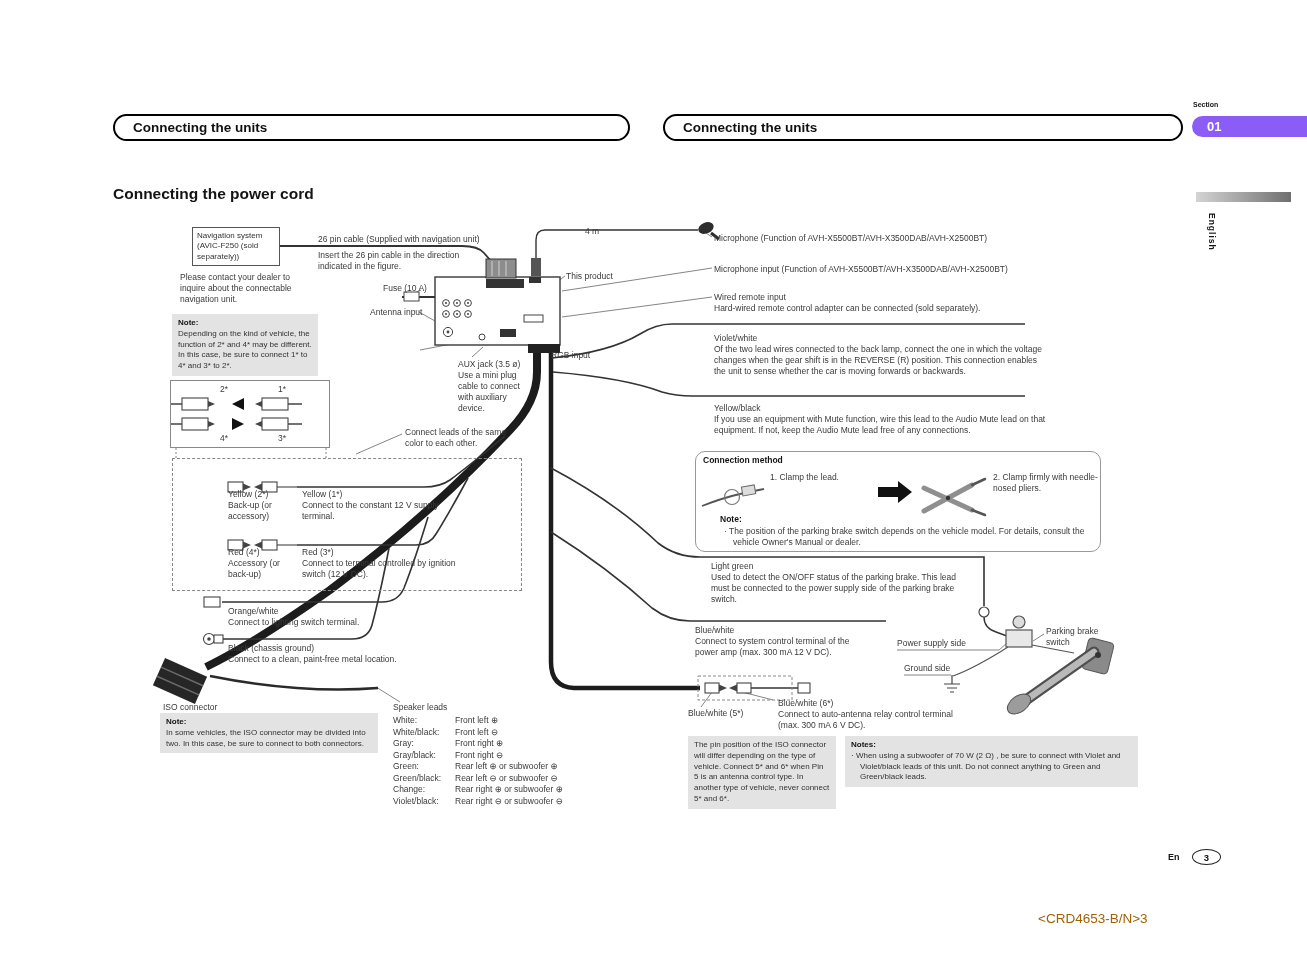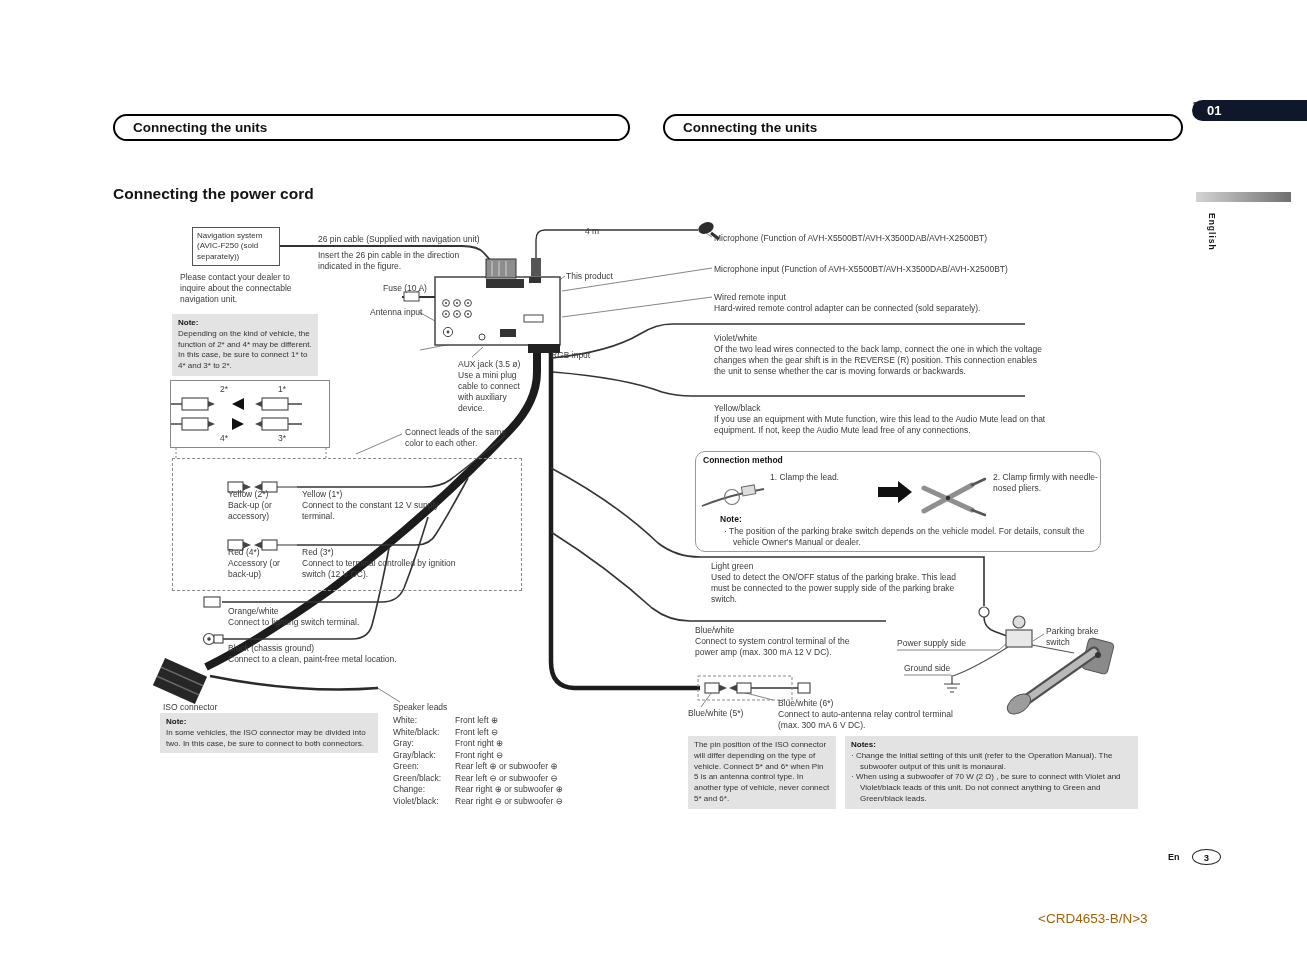--- a/index.html
+++ b/index.html
@@ -179,21 +179,21 @@
       <circle cx="1098" cy="655" r="3" fill="#333"></circle>
     </g>
 
     <g transform="rotate(24 180 681)">
       <rect x="157" y="666" width="46" height="30" fill="#262626"></rect>
       <path d="M157,676 L203,676 M157,686 L203,686" stroke="#6a6a6a" stroke-width="1.5" fill="none"></path>
     </g>
   </svg>
 
   <div class="lbl bold nw" style="left:1193px;top:100px;font-size:7px">Section</div>
-  <div style="position:absolute;left:1192px;top:100px;width:115px;height:21px;background:#0f172a;border-radius:11px 0 0 11px;z-index:3">
+  <div style="position:absolute;left:1192px;top:116px;width:115px;height:21px;background:#8b5cf6;border-radius:11px 0 0 11px;z-index:3">
     <span style="position:absolute;left:15px;top:3px;color:#fff;font-weight:bold;font-size:13px">01</span>
   </div>
 
   <div class="pill" style="left:113px;top:114px;width:517px">
     <span>Connecting the units</span>
   </div>
   <div class="pill" style="left:663px;top:114px;width:520px">
     <span>Connecting the units</span>
   </div>
 
@@ -214,21 +214,20 @@
 
   <div class="graybox" style="left:160px;top:713px;width:218px">
     <div class="bold">Note:</div>
     <div>In some vehicles, the ISO connector may be divided into two. In this case, be sure to connect to both connectors.</div>
   </div>
 
   <div class="graybox" style="left:688px;top:736px;width:148px">The pin position of the ISO connector will differ depending on the type of vehicle. Connect 5* and 6* when Pin 5 is an antenna control type. In another type of vehicle, never connect 5* and 6*.</div>
 
   <div class="graybox" style="left:845px;top:736px;width:293px">
     <div class="bold">Notes:</div>
-    <div class="hang">·  Change the initial setting of this unit (refer to the Operation Manual). The subwoofer output of this unit is monaural.</div>
     <div class="hang">·  When using a subwoofer of 70 W (2 Ω) , be sure to connect with Violet and Violet/black leads of this unit. Do not connect anything to Green and Green/black leads.</div>
   </div>
 
   <div class="lbl" style="left:180px;top:272px;width:126px">Please contact your dealer to inquire about the connectable navigation unit.</div>
   <div class="lbl nw" style="left:318px;top:234px">26 pin cable (Supplied with navigation unit)</div>
   <div class="lbl" style="left:318px;top:250px;width:150px">Insert the 26 pin cable in the direction indicated in the figure.</div>
   <div class="lbl nw" style="left:585px;top:226px">4 m</div>
   <div class="lbl nw" style="left:714px;top:233px">Microphone (Function of AVH-X5500BT/AVH-X3500DAB/AVH-X2500BT)</div>
   <div class="lbl nw" style="left:714px;top:264px">Microphone input (Function of AVH-X5500BT/AVH-X3500DAB/AVH-X2500BT)</div>
   <div class="lbl nw" style="left:566px;top:271px">This product</div>

